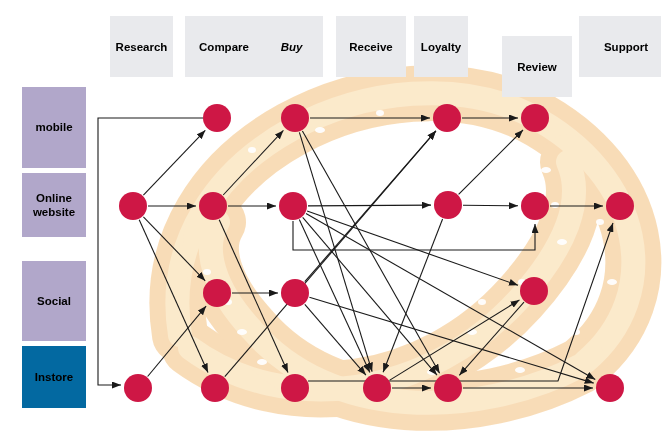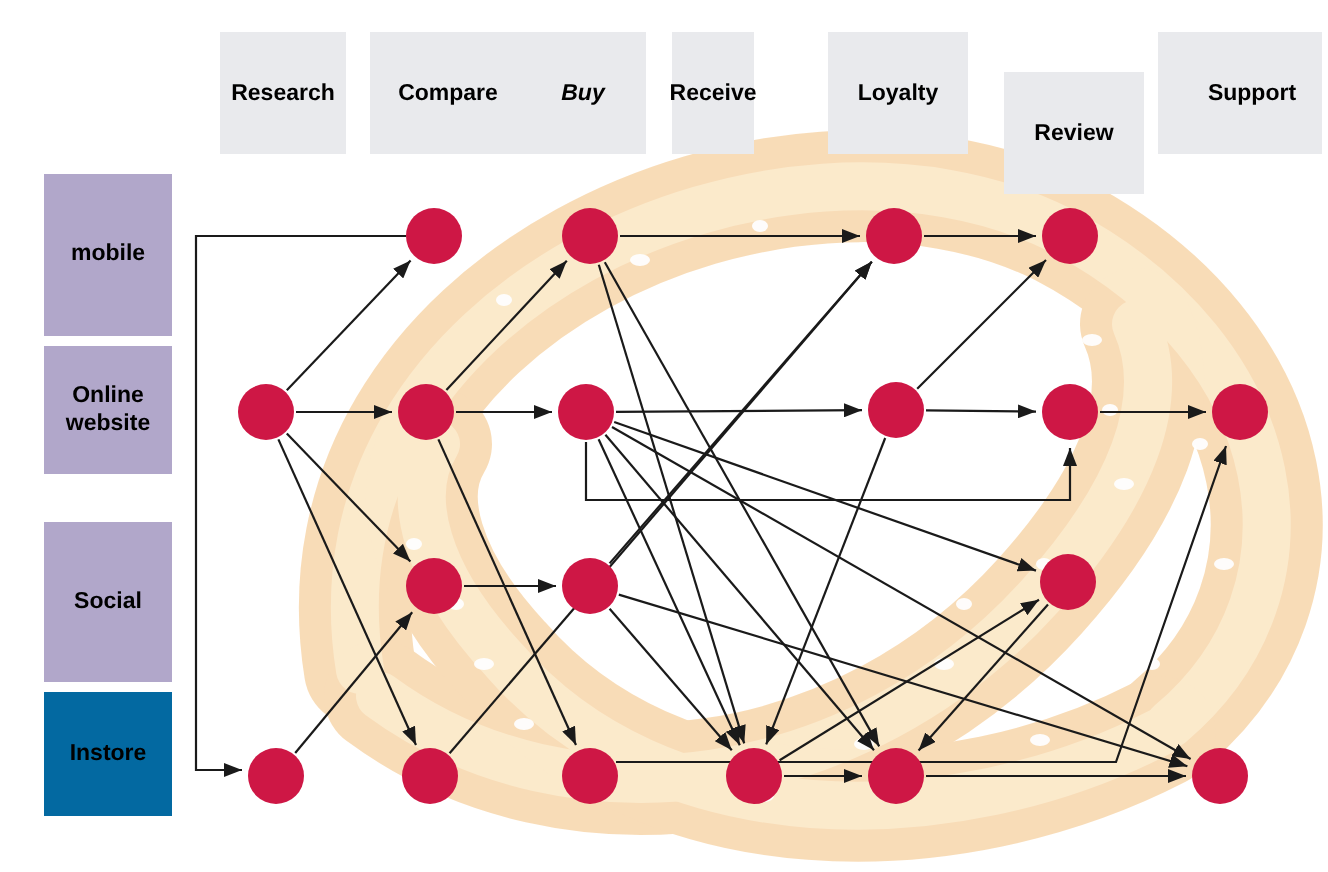--- a/index.html
+++ b/index.html
@@ -136,22 +136,22 @@
         <circle cx="377" cy="388" r="14" fill="#ce1745"></circle>
         <circle cx="448" cy="388" r="14" fill="#ce1745"></circle>
         <circle cx="610" cy="388" r="14" fill="#ce1745"></circle>
       </g>
   </svg>
 
   <div id="stage-row">
       <div class="stage-box" style="left: 110px; width: 63px; background: rgb(233, 234, 237);">Research</div>
       <div class="stage-box" style="left: 185px; width: 78px; background: rgb(233, 234, 237);">Compare</div>
       <div class="stage-box" style="left: 260px; width: 63px; background: rgb(233, 234, 237); font-style: italic;">Buy</div>
-      <div class="stage-box" style="left: 336px; width: 41px; background: rgb(233, 234, 237);">Receive</div>
-      <div class="stage-box" style="left: 414px; width: 70px; background: rgb(233, 234, 237);">Loyalty</div>
+      <div class="stage-box" style="left: 336px; width: 70px; background: rgb(233, 234, 237);">Receive</div>
+      <div class="stage-box" style="left: 414px; width: 54px; background: rgb(233, 234, 237);">Loyalty</div>
       <div class="stage-box" style="left: 502px; width: 70px; background: rgb(233, 234, 237); margin-top: 20px;">Review</div>
       <div class="stage-box" style="left: 579px; width: 70px; background: rgb(233, 234, 237); padding-left: 12px;">Support</div>
     </div>
   <div id="channel-col">
       <div class="channel-box" style="top: 87px; height: 81px; background: rgb(177, 167, 202);">mobile</div>
       <div class="channel-box" style="top: 173px; height: 64px; background: rgb(177, 167, 202);">Online website</div>
       <div class="channel-box" style="top: 261px; height: 80px; background: rgb(177, 167, 202);">Social</div>
       <div class="channel-box" style="top: 346px; height: 62px; background: #0369a1;">Instore</div>
     </div>
 </div>

